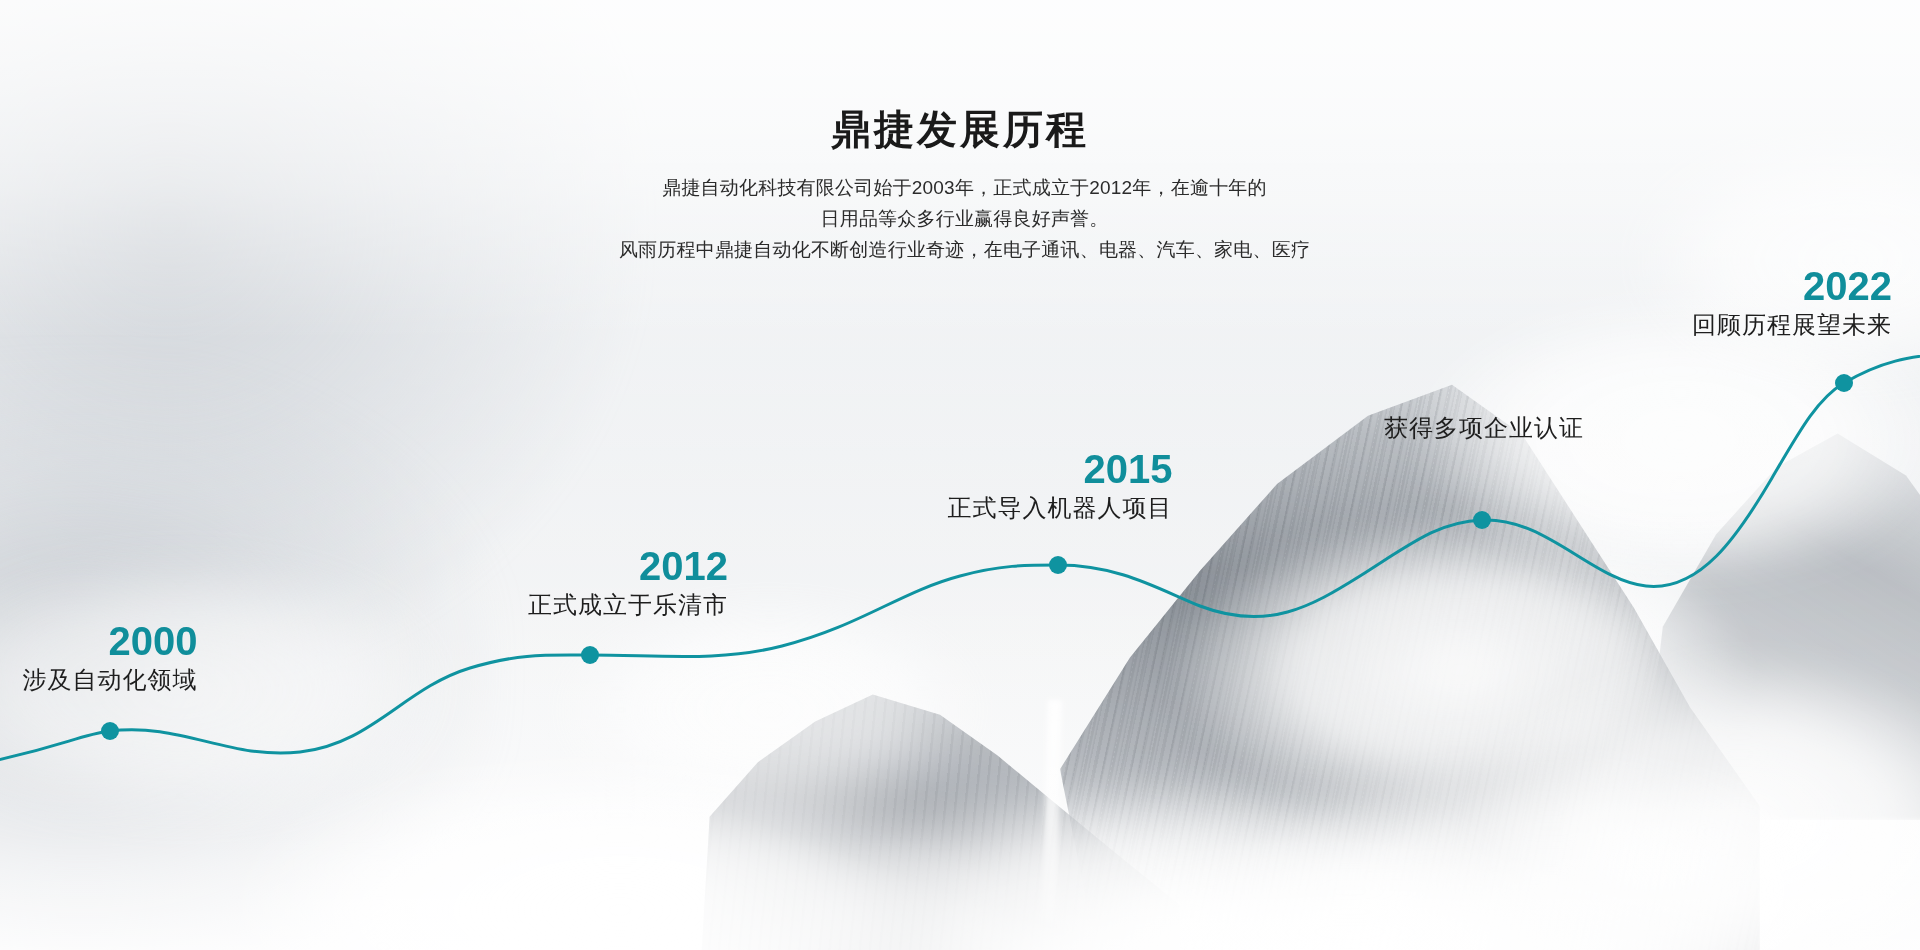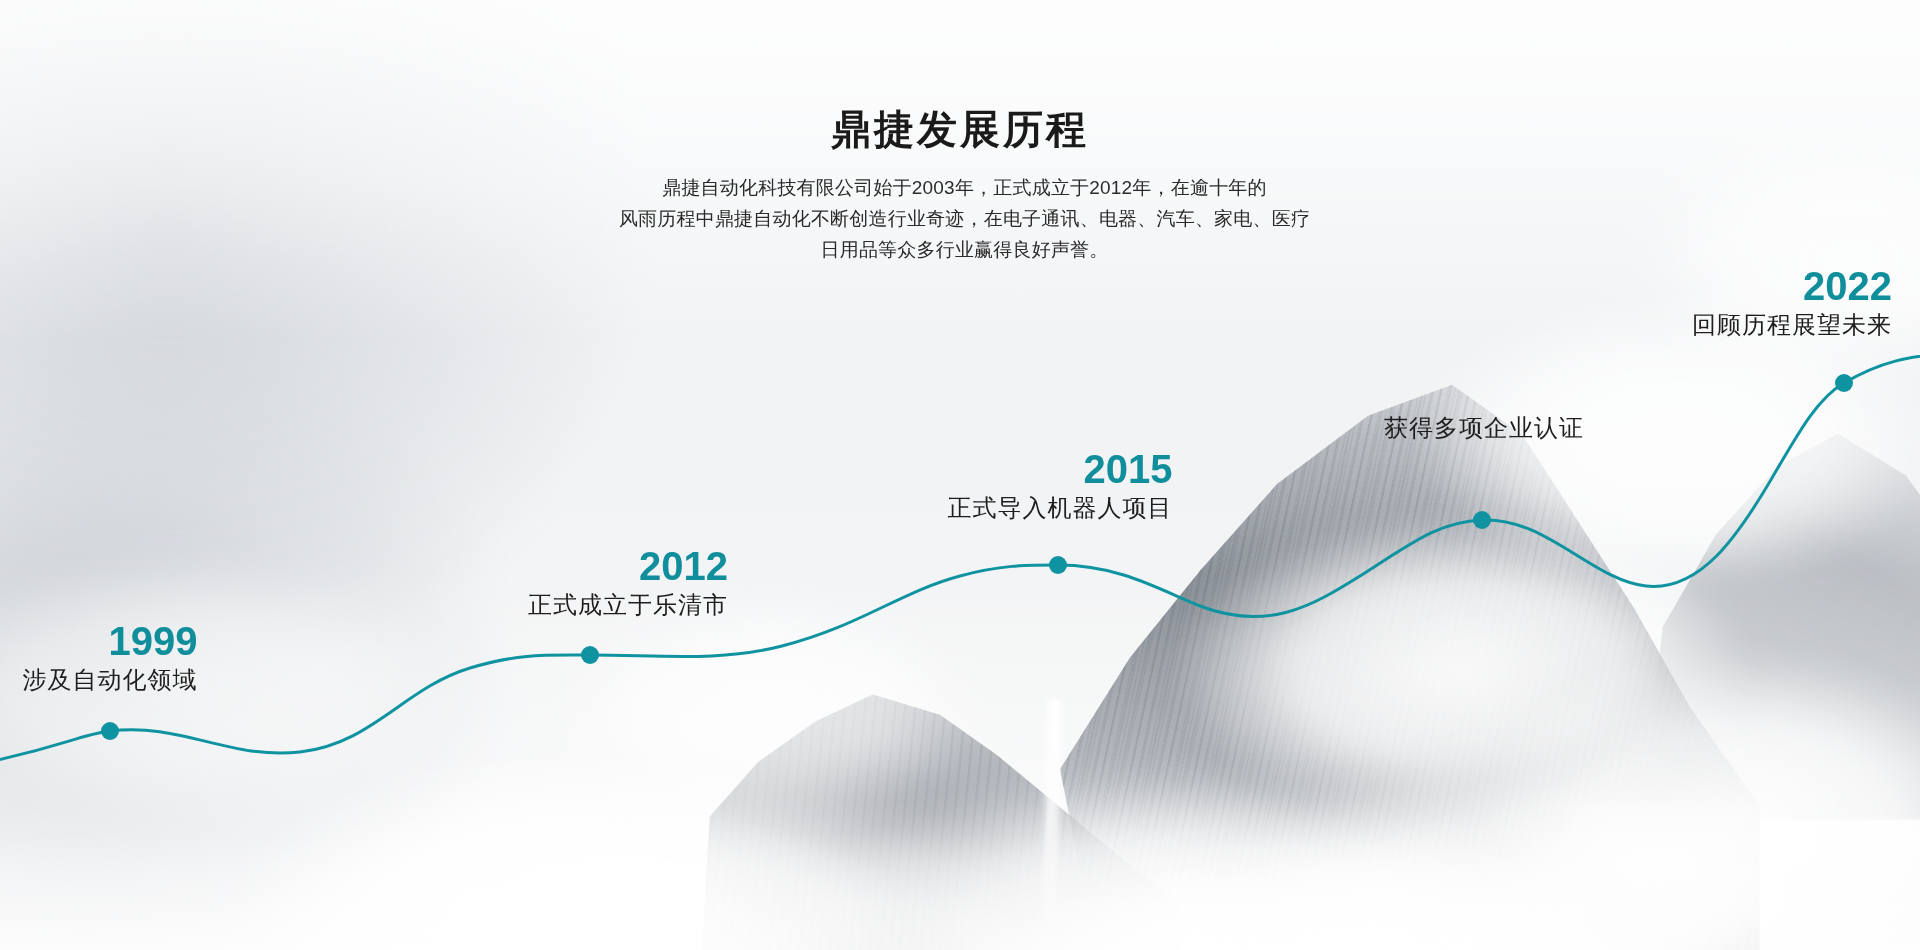--- a/index.html
+++ b/index.html
@@ -200,22 +200,22 @@
   <div class="cloud c4"></div>
   <div class="cloud c5"></div>
   <div class="cloud c9"></div>
   <div class="bg-wash"></div>
   <div class="bg-top-wash"></div>
 
   <div class="header">
     <h1 class="page-title">鼎捷发展历程</h1>
     <div class="subtitle">
       <div>鼎捷自动化科技有限公司始于2003年，正式成立于2012年，在逾十年的</div>
+      <div>日用品等众多行业赢得良好声誉。</div>
       <div>风雨历程中鼎捷自动化不断创造行业奇迹，在电子通讯、电器、汽车、家电、医疗</div>
-      <div>日用品等众多行业赢得良好声誉。</div>
     </div>
   </div>
 
   <svg class="timeline-svg" viewBox="0 0 1920 950">
     <path id="timeline-path" fill="none" stroke="#0f93a0" stroke-width="3" stroke-linecap="round" d="M -30 766
              C 60 748, 78 735, 110 731
              C 180 722, 230 760, 300 752
              C 372 744, 404 688, 470 668
              C 520 653, 548 655, 590 655
              C 660 655, 720 662, 782 646
@@ -231,21 +231,21 @@
     <g>
       <circle cx="110" cy="731" r="9" fill="#0f93a0"></circle>
       <circle cx="590" cy="655" r="9" fill="#0f93a0"></circle>
       <circle cx="1058" cy="565" r="9" fill="#0f93a0"></circle>
       <circle cx="1482" cy="520" r="9" fill="#0f93a0"></circle>
       <circle cx="1844" cy="383" r="9" fill="#0f93a0"></circle>
     </g>
   </svg>
 
   <div class="milestone" style="left:110px;  top:620px;">
-    <div class="year">1999</div>
+    <div class="year">2000</div>
     <div class="caption">涉及自动化领域</div>
   </div>
 
   <div class="milestone" style="left:592px;  top:545px;margin-left:36px;">
     <div class="year">2012</div>
     <div class="caption">正式成立于乐清市</div>
   </div>
 
   <div class="milestone" style="left:1060px; top:448px;">
     <div class="year">2015</div>

